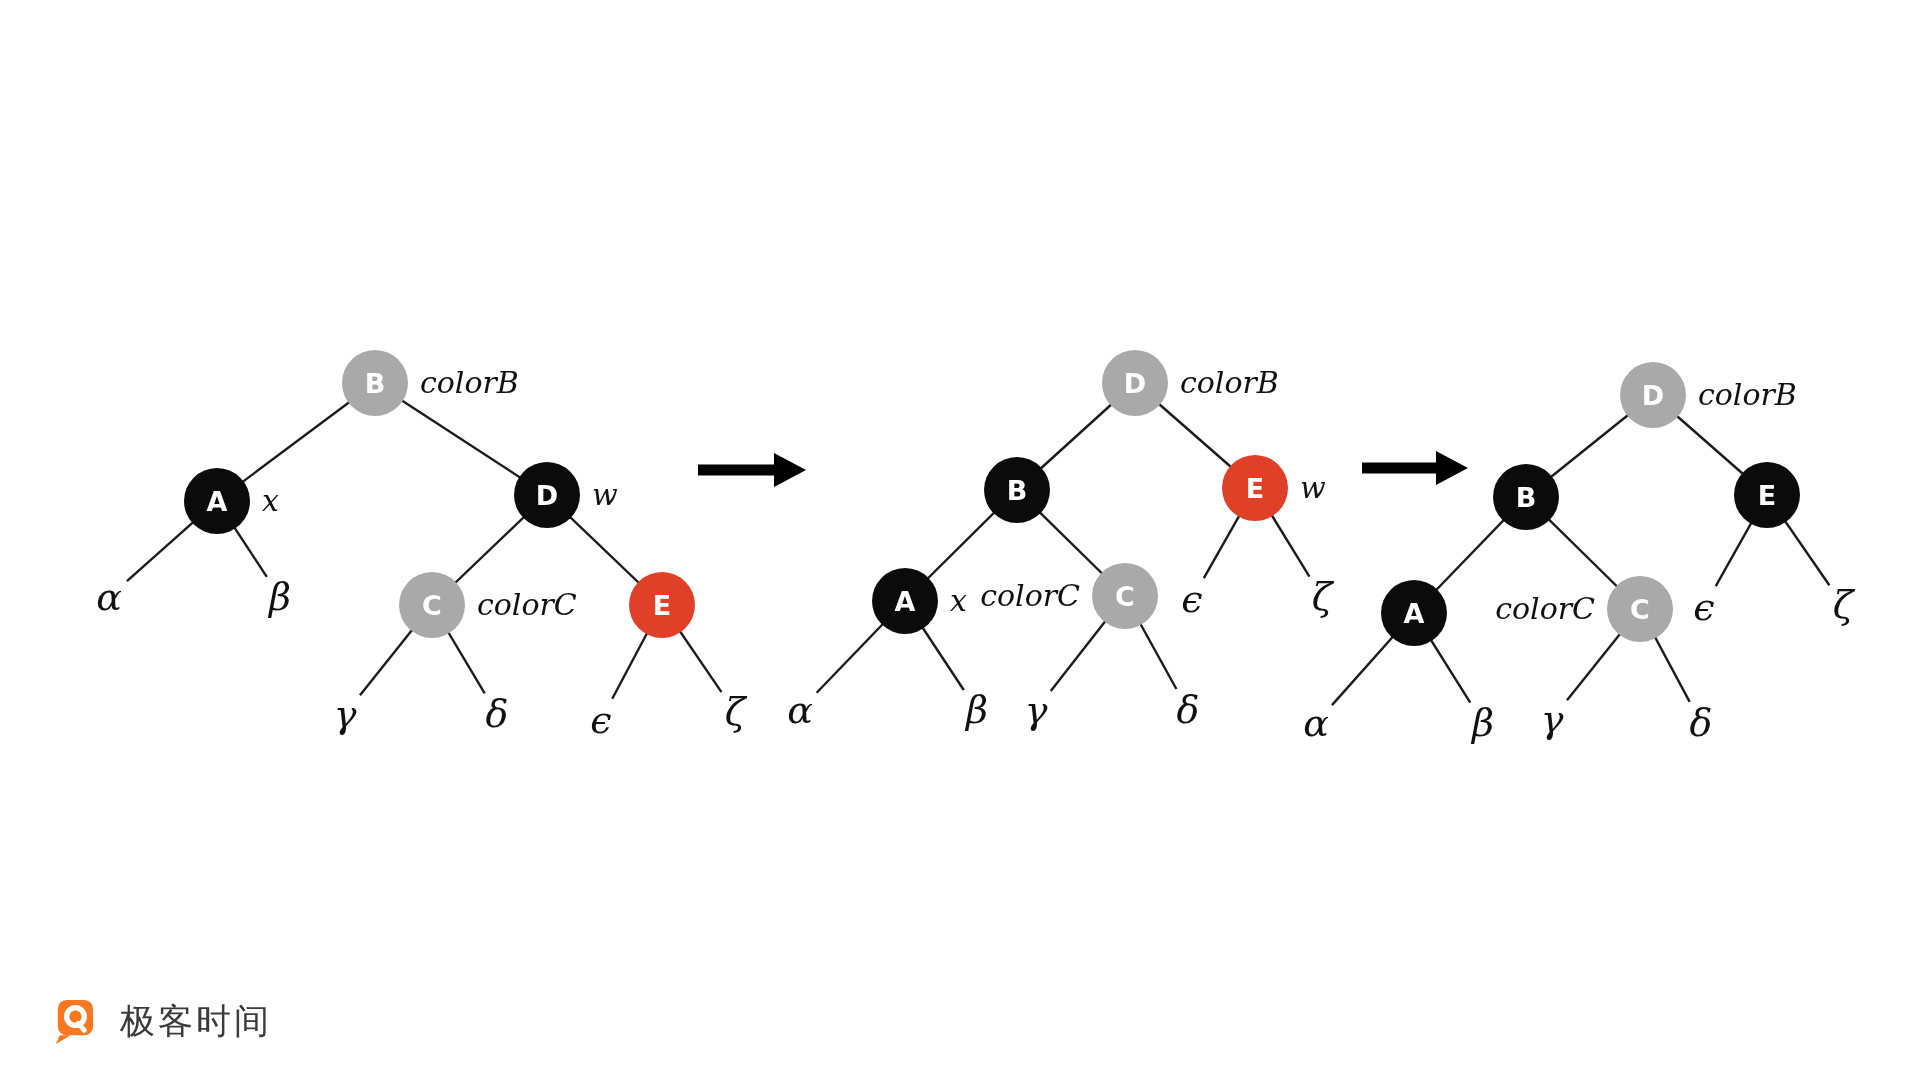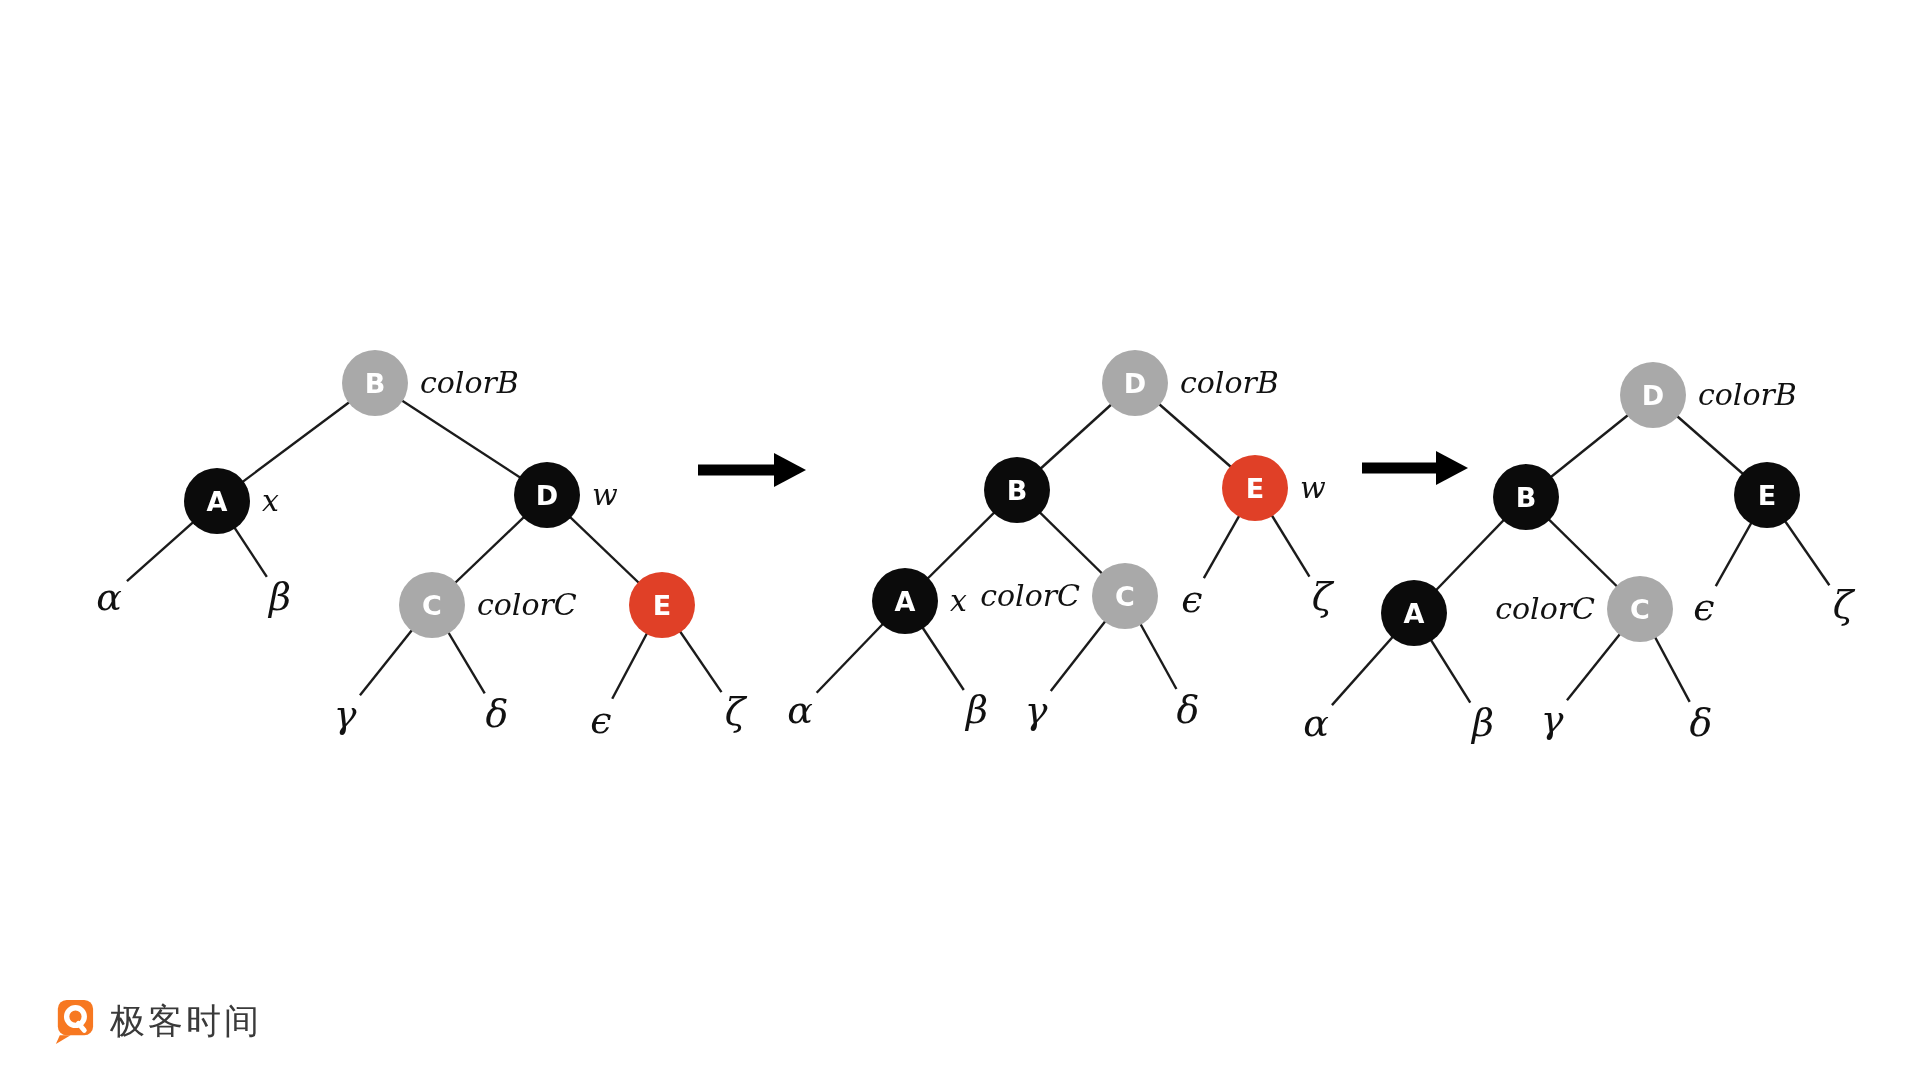--- a/index.html
+++ b/index.html
@@ -1,21 +1,21 @@
 <!DOCTYPE html>
 <html><head>
 <meta charset="utf-8">
 <style>
   html,body{margin:0;padding:0;width:1920px;height:1080px;background:#ffffff;overflow:hidden;}
   .canvas{position:relative;width:1920px;height:1080px;background:#ffffff;}
   #diagram{position:absolute;left:0;top:0;}
   .node-letter{font-family:"DejaVu Sans",sans-serif;font-weight:700;font-size:27px;fill:#ffffff;}
   .leaf{font-family:"DejaVu Serif",serif;font-style:italic;font-size:38px;}
   .annotation{font-family:"DejaVu Serif",serif;font-style:italic;font-size:30px;}
-  .footer{position:absolute;left:50px;top:998px;display:flex;align-items:center;gap:13px;}
+  .footer{position:absolute;left:50px;top:998px;display:flex;align-items:center;gap:23px;}
   .brand-logo{width:47px;height:47px;flex:0 0 auto;}
   .brand-text{font-family:"DejaVu Sans",sans-serif;font-size:35px;letter-spacing:3px;line-height:47px;}
 </style>
 </head>
 <body>
 
 <div class="canvas">
 
   <svg id="diagram" width="1920" height="1080" viewBox="0 0 1920 1080">
       <g>

